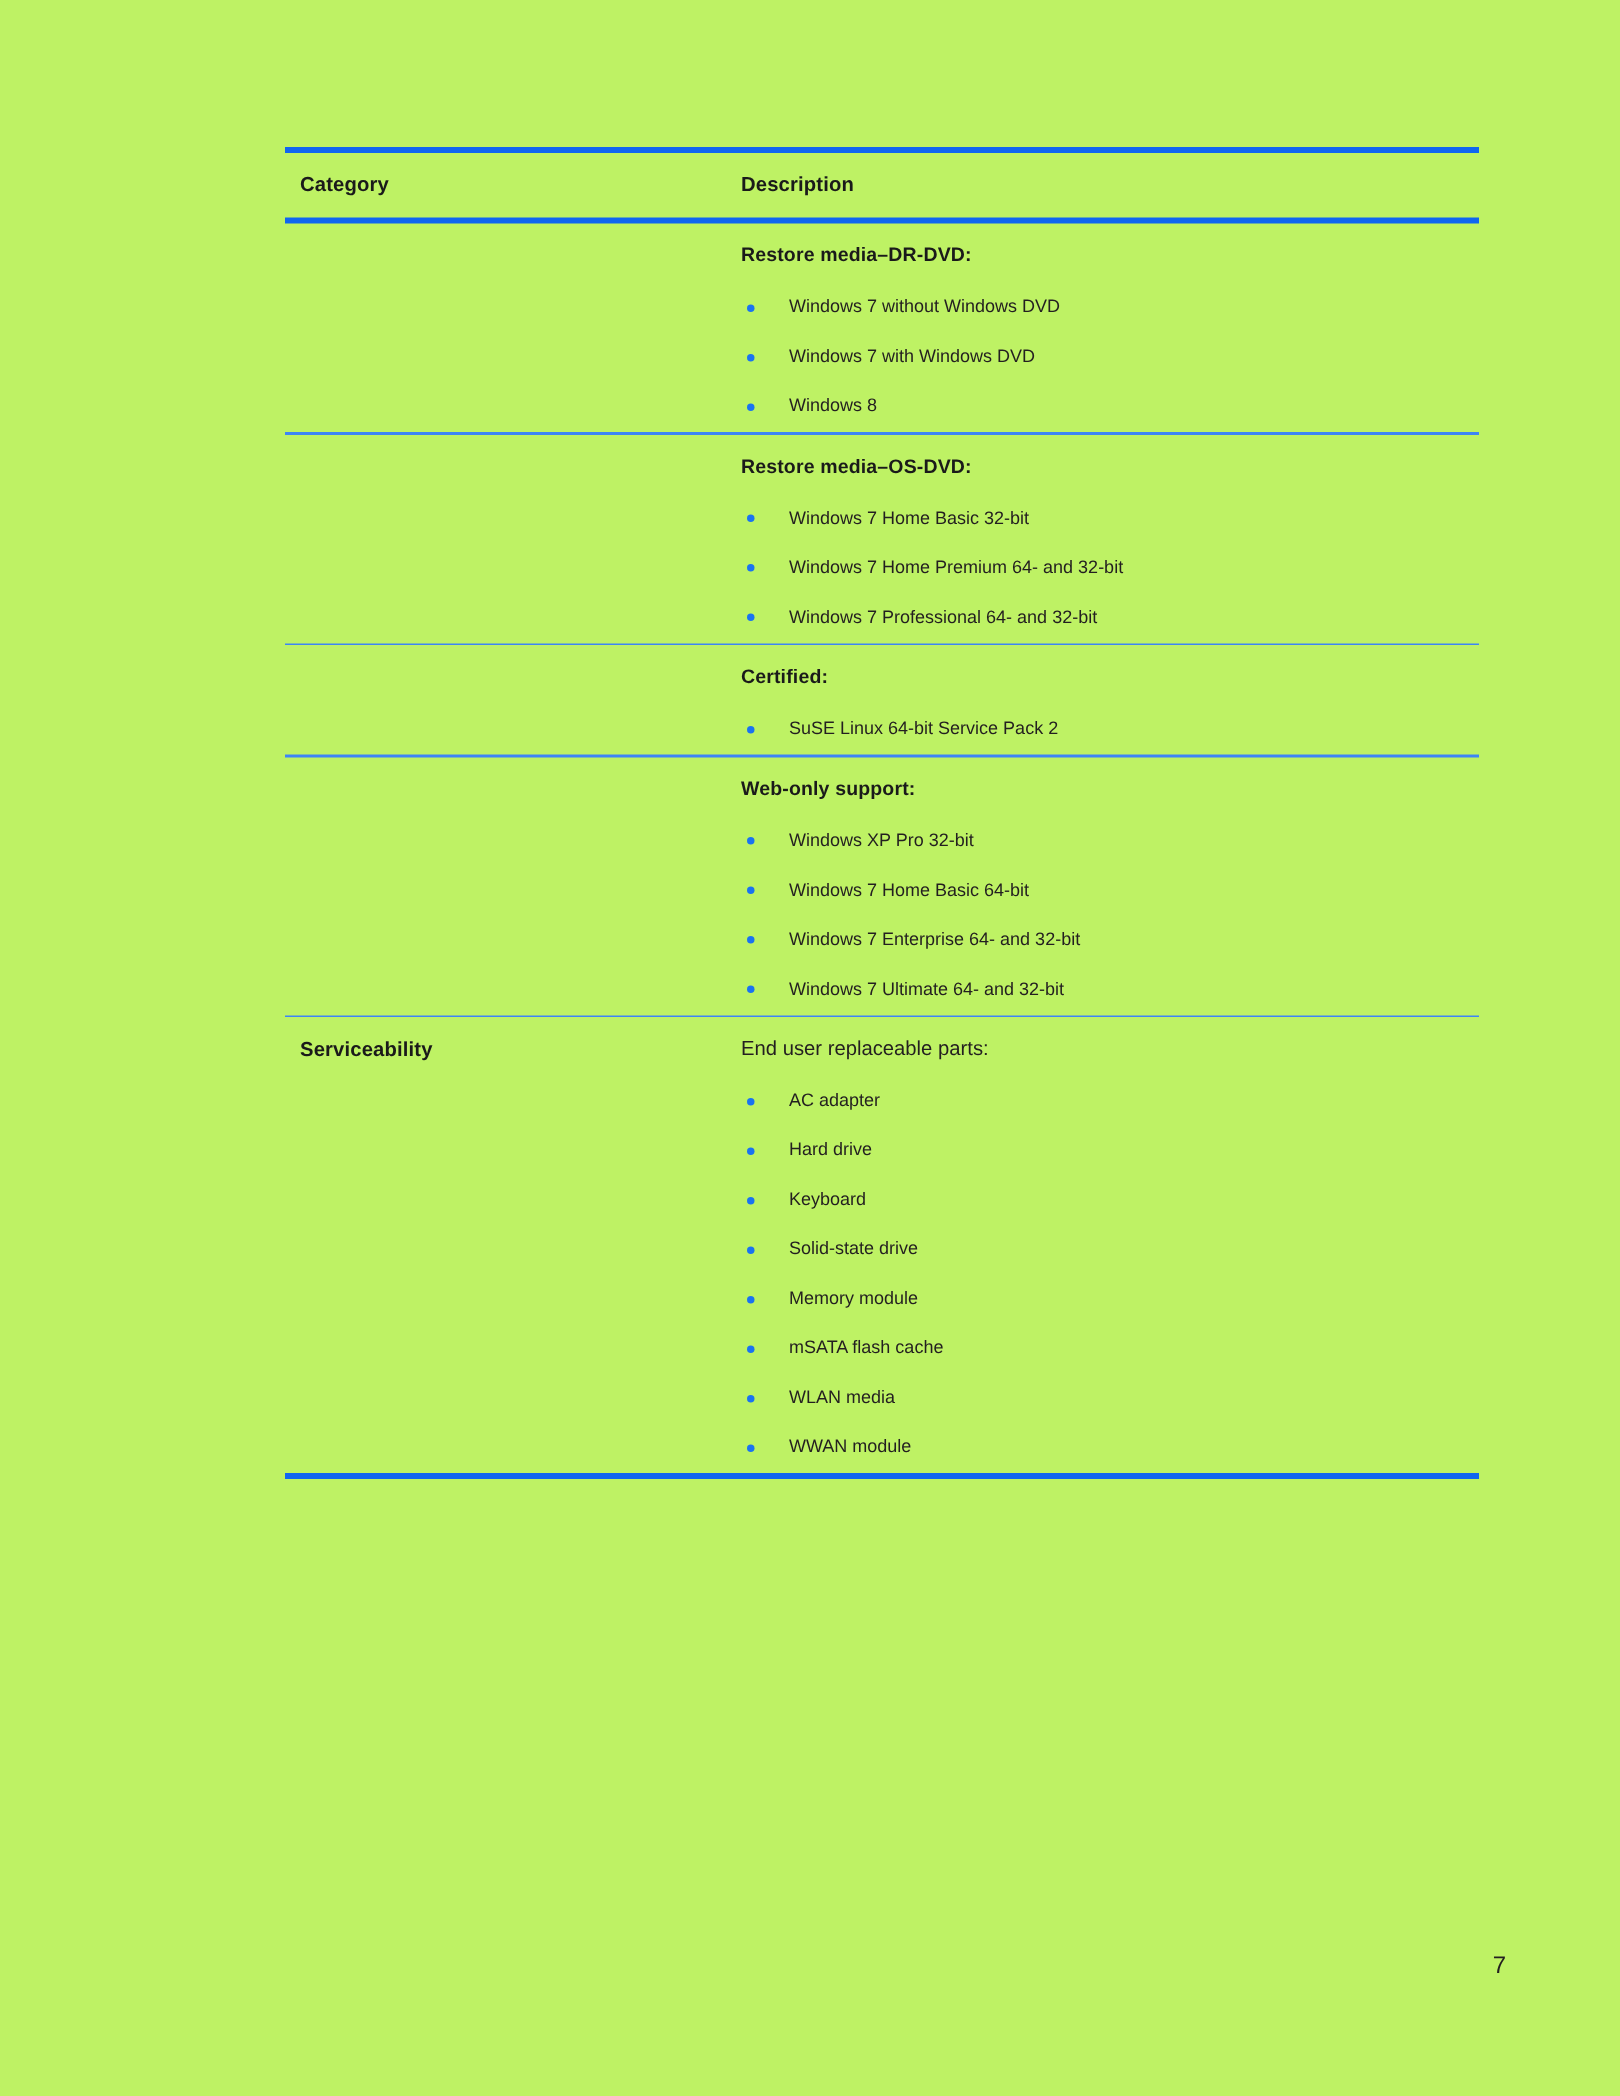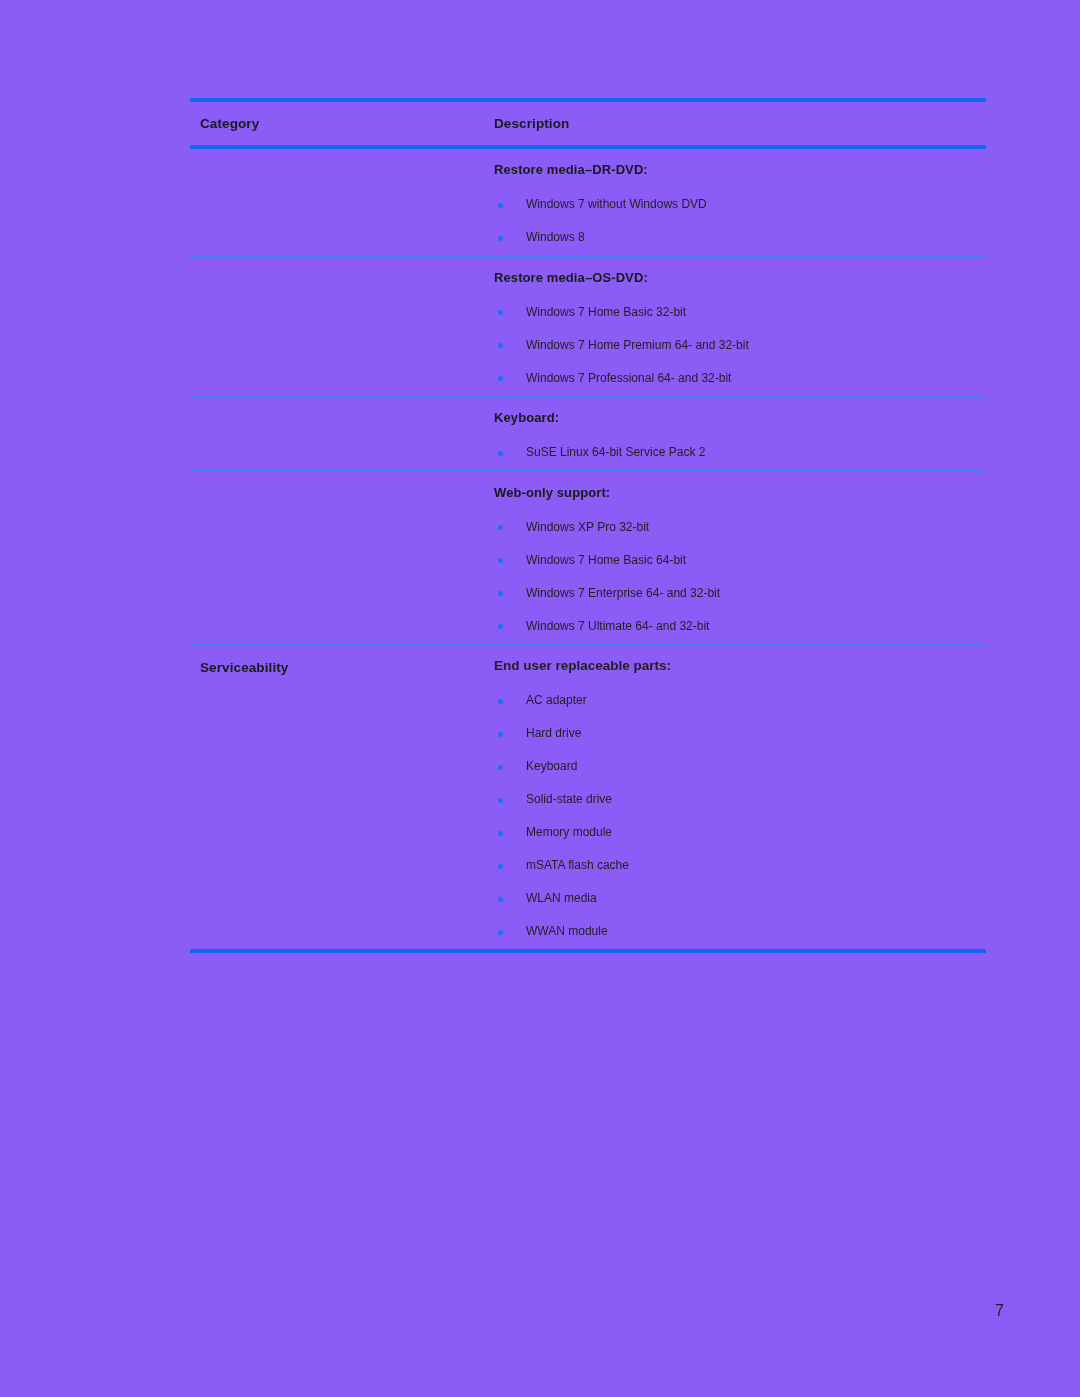--- a/index.html
+++ b/index.html
@@ -12,21 +12,21 @@
     height: 1397px;
     font-family: "Liberation Sans", sans-serif;
     color: #231f20;
     -webkit-font-smoothing: antialiased;
   }
 
   .page {
     position: relative;
     width: 1080px;
     height: 1397px;
-    background: #8b5cf6;
+    background: #bef264;
     overflow: hidden;
   }
 
   
   .spec-table {
     position: absolute;
     left: 190px;
     top: 98px;
     width: 796px;
     border-collapse: collapse;
@@ -78,21 +78,21 @@
 
   .grp-title {
     font-size: 13px;
     font-weight: bold;
     color: #1a1a1a;
     letter-spacing: .1px;
     margin: 0 0 4px 0;
   }
   .plain-lead {
     font-size: 13.5px;
-    font-weight: bold;
+    font-weight: normal;
     color: #231f20;
     margin: 0 0 4px 0;
   }
   .cat-label {
     font-size: 13.5px;
     font-weight: bold;
     color: #1a1a1a;
     letter-spacing: .1px;
   }
 
@@ -150,41 +150,42 @@
 
     <div class="rule-thick"></div>
 
     <div id="rows-host">
         <div class="tbl-row body-row">
           <div class="col-category"></div>
           <div class="col-description">
             <p class="grp-title">Restore media–DR-DVD:</p>
             <ul class="bullets">
               <li><span class="dot"></span><span>Windows 7 without Windows DVD</span></li>
+              <li><span class="dot"></span><span>Windows 7 with Windows DVD</span></li>
               <li><span class="dot"></span><span>Windows 8</span></li>
             </ul>
           </div>
         </div>
         <div class="rule-thin"></div>
         <div class="tbl-row body-row">
           <div class="col-category"></div>
           <div class="col-description">
             <p class="grp-title">Restore media–OS-DVD:</p>
             <ul class="bullets">
               <li><span class="dot"></span><span>Windows 7 Home Basic 32-bit</span></li>
               <li><span class="dot"></span><span>Windows 7 Home Premium 64- and 32-bit</span></li>
               <li><span class="dot"></span><span>Windows 7 Professional 64- and 32-bit</span></li>
             </ul>
           </div>
         </div>
         <div class="rule-thin"></div>
         <div class="tbl-row body-row">
           <div class="col-category"></div>
           <div class="col-description">
-            <p class="grp-title">Keyboard:</p>
+            <p class="grp-title">Certified:</p>
             <ul class="bullets">
               <li><span class="dot"></span><span>SuSE Linux 64-bit Service Pack 2</span></li>
             </ul>
           </div>
         </div>
         <div class="rule-thin"></div>
         <div class="tbl-row body-row">
           <div class="col-category"></div>
           <div class="col-description">
             <p class="grp-title">Web-only support:</p>

